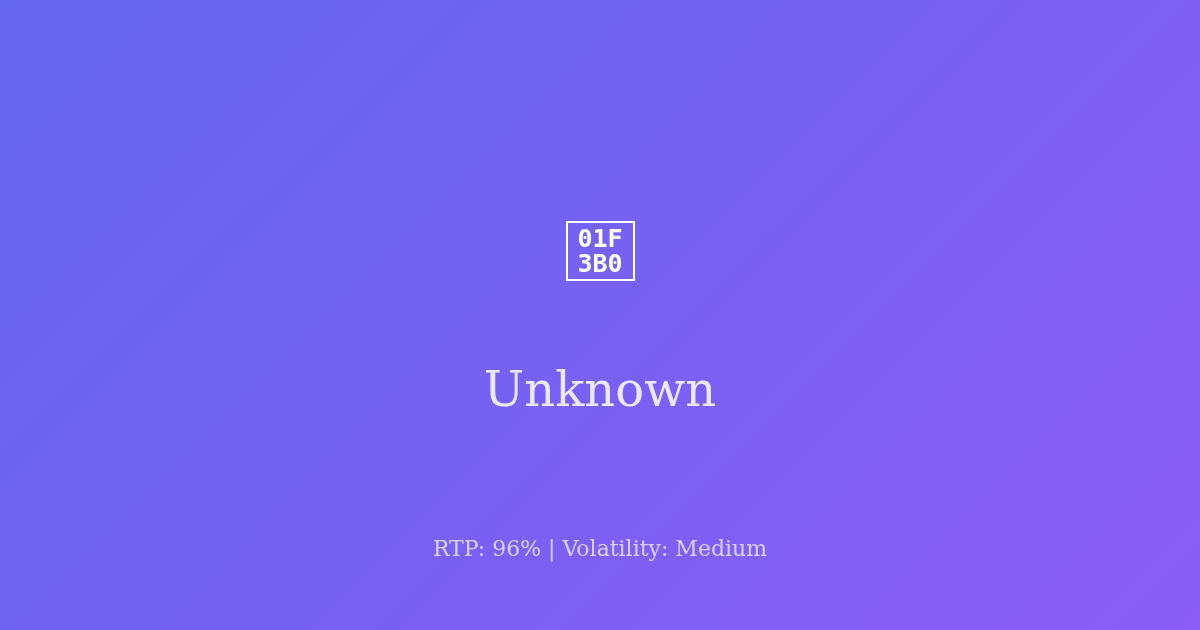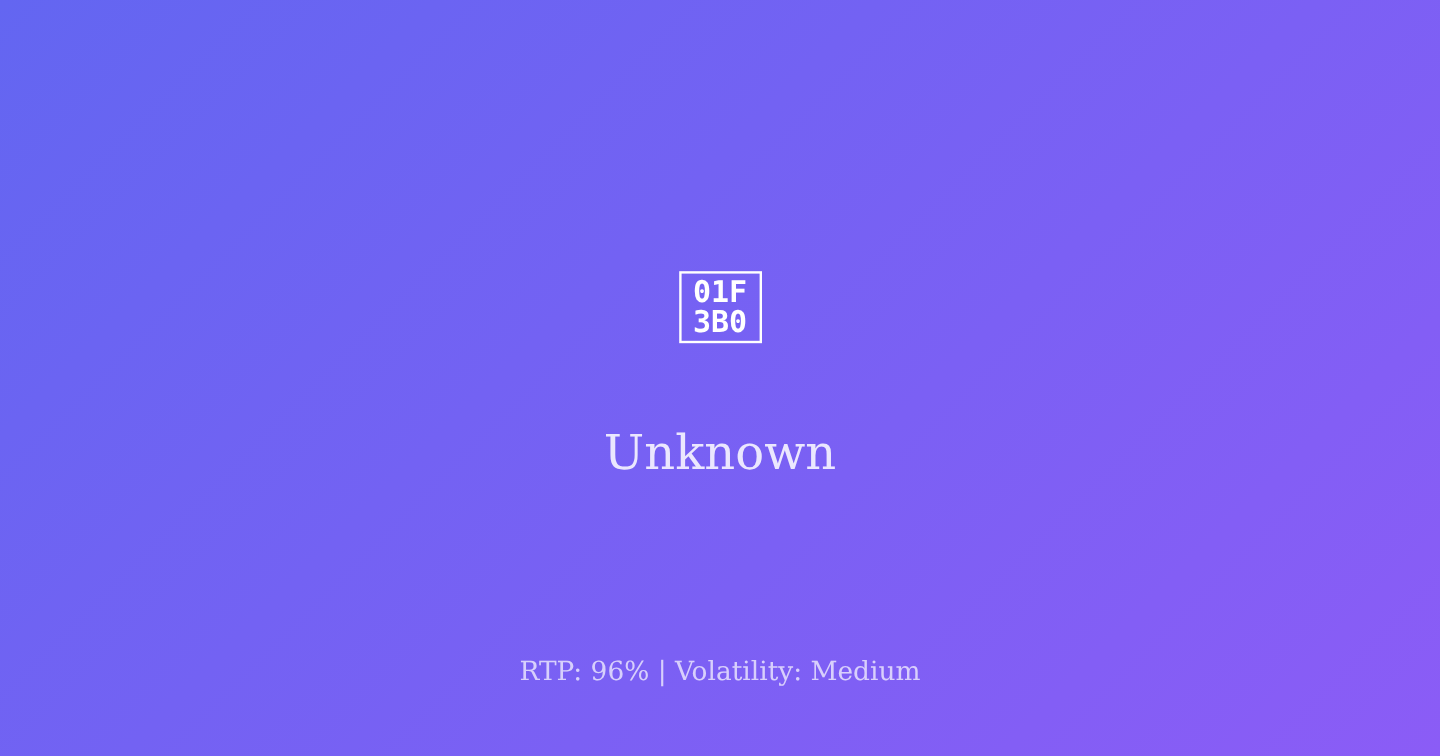--- a/index.html
+++ b/index.html
@@ -30,21 +30,21 @@
     -webkit-font-smoothing: antialiased;
   }
 
   
   .title-row {
     display: flex;
     flex-direction: row;
     align-items: center;
     justify-content: center;
     gap: 28px;
-    margin: 0;
+    margin: 12px;
     padding: 0;
   }
 
   
   .tofu-glyph {
     box-sizing: border-box;
     width: 69px;
     height: 60px;
     border: 2px solid #ffffff;
     display: flex;
@@ -74,37 +74,37 @@
     color: #ffffff;
     margin: 0;
     padding: 0;
     white-space: nowrap;
   }
 
   
   .game-provider {
     font-family: "DejaVu Serif", "Liberation Serif", serif;
     font-weight: 400;
-    font-size: 40px;
+    font-size: 48px;
     line-height: 1.2;
     color: rgba(255, 255, 255, 0.85);
     margin: 3px;
     padding: 0;
     margin-top: 68px;
     white-space: nowrap;
   }
 
   
   .game-stats {
     font-family: "DejaVu Serif", "Liberation Serif", serif;
     font-weight: 400;
     font-size: 22px;
     line-height: 1.2;
     color: rgba(255, 255, 255, 0.70);
-    margin: 17px;
+    margin: 5px;
     padding: 0;
     position: absolute;
     left: 0;
     right: 0;
     top: 531px;
     text-align: center;
     white-space: nowrap;
   }
 </style>
 </head>

